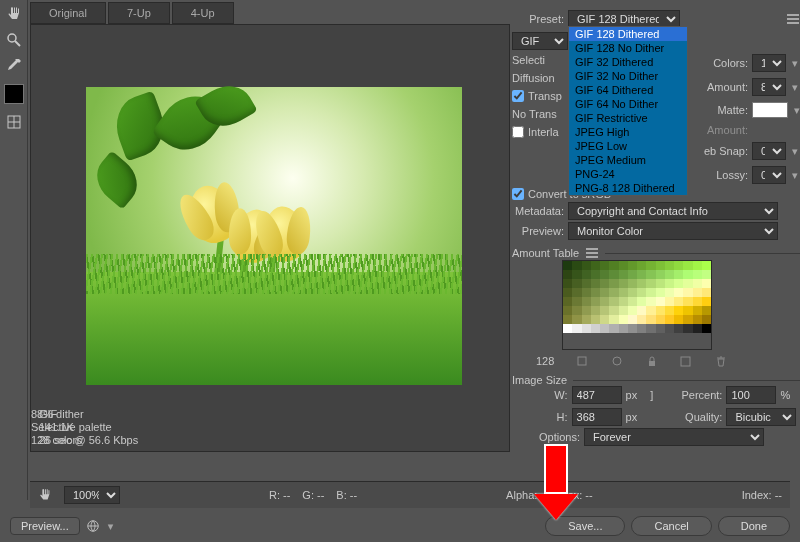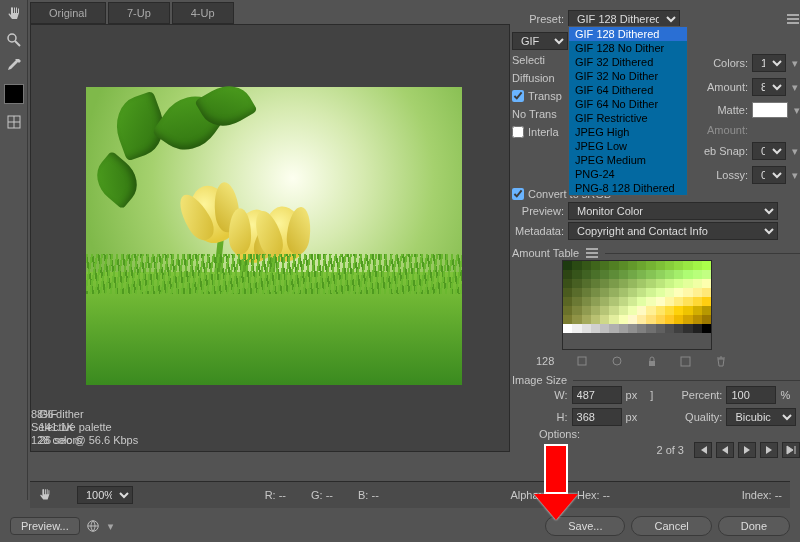--- a/index.html
+++ b/index.html
@@ -39,21 +39,21 @@
 .hdr-line:after{content:"";flex:1;height:1px;background:#3a3a3a}
 .panel-icon{width:14px;height:14px;cursor:pointer;fill:#c8c8c8}
 .sel-wrap{position:relative}
 .dropdown{position:absolute;top:16px;left:0;width:120px;background:#fff;border:1px solid #555;z-index:50}
 .dropdown .opt{padding:1px 6px;color:#000;background:#0369a1;font-size:11px;cursor:pointer}
 .dropdown .opt.sel{background:#2a6fd4;color:#fff}
 .color-table{width:150px;height:90px;display:grid;grid-template-columns:repeat(16,1fr);grid-auto-rows:9px;gap:0;margin-left:50px;border:1px solid #2a2a2a}
 .color-table div{border:0}
 .ct-row{display:flex;justify-content:space-between;align-items:center;margin-top:4px;padding:0 4px;width:200px;margin-left:20px}
 .ct-row svg{fill:#888;width:14px;height:14px}
-.footer{position:absolute;left:30px;bottom:34px;right:10px;display:flex;align-items:center;gap:25px;padding:4px 8px;background:#4a4a4a;border-top:1px solid #2a2a2a}
+.footer{position:absolute;left:30px;bottom:34px;right:10px;display:flex;align-items:center;gap:12px;padding:4px 8px;background:#4a4a4a;border-top:1px solid #2a2a2a}
 .footer .sp{flex:1}
 .bottom-bar{position:absolute;left:10px;bottom:6px;right:10px;display:flex;align-items:center;gap:6px}
 .btn{background:#5a5a5a;border:1px solid #3a3a3a;border-radius:10px;padding:3px 22px;color:#ddd;cursor:pointer}
 .btn.pill{border-radius:10px}
 .btn.small{padding:2px 10px;border-radius:4px}
 .arrow{position:absolute;left:544px;top:444px;z-index:60}
 .arrow .shaft{width:24px;height:50px;background:red;border:2px solid #fff}
 .arrow .head{width:0;height:0;border-left:22px solid transparent;border-right:22px solid transparent;border-top:26px solid red;margin-left:-10px;filter:drop-shadow(0 0 1px #fff)}
 .arrow .head:before{content:"";position:absolute;left:-10px;top:50px;width:0;height:0;border-left:22px solid transparent;border-right:22px solid transparent;border-top:26px solid #fff;z-index:-1;transform:scale(1.12);transform-origin:top center}
 .matte-sw{width:36px;height:16px;background:#fff;border:1px solid #777;display:inline-block}
@@ -206,26 +206,26 @@
           <span class="dd-car">▾</span>
         </div>
     </div>
   </div>
 
   <div class="row">
       <input type="checkbox" class="chk" checked="" style="">
       <span>Convert to sRGB</span>
     </div>
   <div class="row">
+      <span class="lbl">Metadata:</span>
+      <select class="ddw" style="width:210px"><option>Copyright and Contact Info</option></select>
+    </div>
+  <div class="row">
       <span class="lbl">Preview:</span>
       <select class="ddw" style="width:210px"><option>Monitor Color</option></select>
-    </div>
-  <div class="row">
-      <span class="lbl">Metadata:</span>
-      <select class="ddw" style="width:210px"><option>Copyright and Contact Info</option></select>
     </div>
 
   <div class="hdr-line">
       <span>Amount Table</span>
       <svg class="panel-icon" viewBox="0 0 14 14" style="flex:0 0 auto">
         <path d="M1 3h12M1 7h12M1 11h12" stroke="#c8c8c8" stroke-width="1.5"></path>
       </svg>
     </div>
   <div class="color-table" id="ct">
       <div style="background: rgb(29, 58, 15);"></div>
@@ -391,51 +391,22 @@
     <span class="lbl">H:</span>
     <input type="text" value="368" style="">
     <span>px</span>
     <span></span>
     <span class="lbl">Quality:</span>
     <select style="width:70px;grid-column:span 2"><option>Bicubic</option></select>
   </div>
 
   <div class="row">
       <span class="lbl" style="min-width:68px">Options:</span>
-    </div>
-  <div class="row" style="justify-content:flex-end;gap:10px">
-    <span>2 of 3</span>
-    <div class="anim-controls">
-      <div class="pbtn">
-          <svg viewBox="0 0 10 10">
-            <path d="M1 1v8M9 1L3 5l6 4z"></path>
-          </svg>
-        </div>
-      <div class="pbtn">
-          <svg viewBox="0 0 10 10">
-            <path d="M8 1L2 5l6 4z"></path>
-          </svg>
-        </div>
-      <div class="pbtn">
-          <svg viewBox="0 0 10 10">
-            <path d="M2 1l6 4-6 4z"></path>
-          </svg>
-        </div>
-      <div class="pbtn">
-          <svg viewBox="0 0 10 10">
-            <path d="M2 1l6 4-6 4zM9 1"></path>
-          </svg>
-        </div>
-      <div class="pbtn">
-          <svg viewBox="0 0 10 10">
-            <path d="M1 1l6 4-6 4zM9 1v8" stroke="#c8c8c8"></path>
-          </svg>
-        </div>
-    </div>
-  </div>
+      <select style="width:180px"><option>Forever</option></select>
+    </div>
 </div>
 
 <div class="footer">
   <svg class="panel-icon" viewBox="0 0 16 16">
       <path d="M5 2v7l-1-1c-1-1-2 0-1 1l3 4h5l2-6V3c0-1-1-1-1 0v4h-1V2c0-1-1-1-1 0v5H9V2c0-1-1-1-1 0v5H7V2c0-1-2-1-2 0z" fill="#c8c8c8"></path>
     </svg>
   <select style="width:56px"><option>100%</option></select>
   <span class="sp"></span>
   <span>R: --</span>
   <span>G: --</span>

